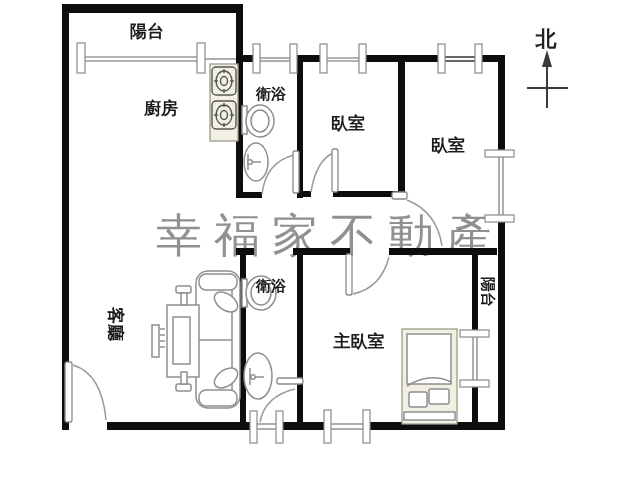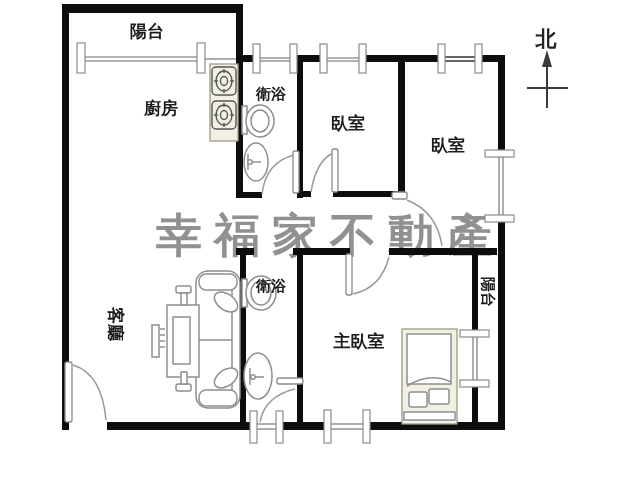--- a/index.html
+++ b/index.html
@@ -3,21 +3,21 @@
 <meta charset="utf-8">
 <style>
   :root{
     --wall:#0d0d0d; --fx:#8f8f8f; --fxd:#555555; --cream:#f2f0e3;
     --wm:#919191; --txt:#1b1b1b; --win:#9a9a9a; --cmp:#3a3a3a;
   }
   html,body{margin:0;padding:0;background:#ffffff;}
   .plan{position:relative;width:640px;height:480px;background:#fff;overflow:hidden;
         font-family:"Liberation Sans","DejaVu Sans",sans-serif;}
   .watermark{position:absolute;left:156px;top:208px;z-index:1;
-    font-size:46px;font-weight:bold;letter-spacing:12px;white-space:nowrap;
+    font-size:46px;font-weight:normal;letter-spacing:12px;white-space:nowrap;
     color:var(--wm);line-height:1.2;}
   svg.overlay{position:absolute;left:0;top:0;z-index:2;}
   .wall{fill:var(--wall);stroke:none;}
   .wpost{fill:#ffffff;stroke:#8a8a8a;stroke-width:1.2;}
   .wln{stroke:var(--win);stroke-width:1.6;fill:none;}
   .wlnd{stroke:#666666;stroke-width:2;fill:none;}
   .darc{stroke:#9a9a9a;stroke-width:1.5;fill:none;}
   .dleaf{fill:#ffffff;stroke:#8a8a8a;stroke-width:1.3;}
   .fx{stroke:var(--fx);stroke-width:1.5;fill:#ffffff;}
   .fxn{stroke:var(--fx);stroke-width:1.5;fill:none;}

